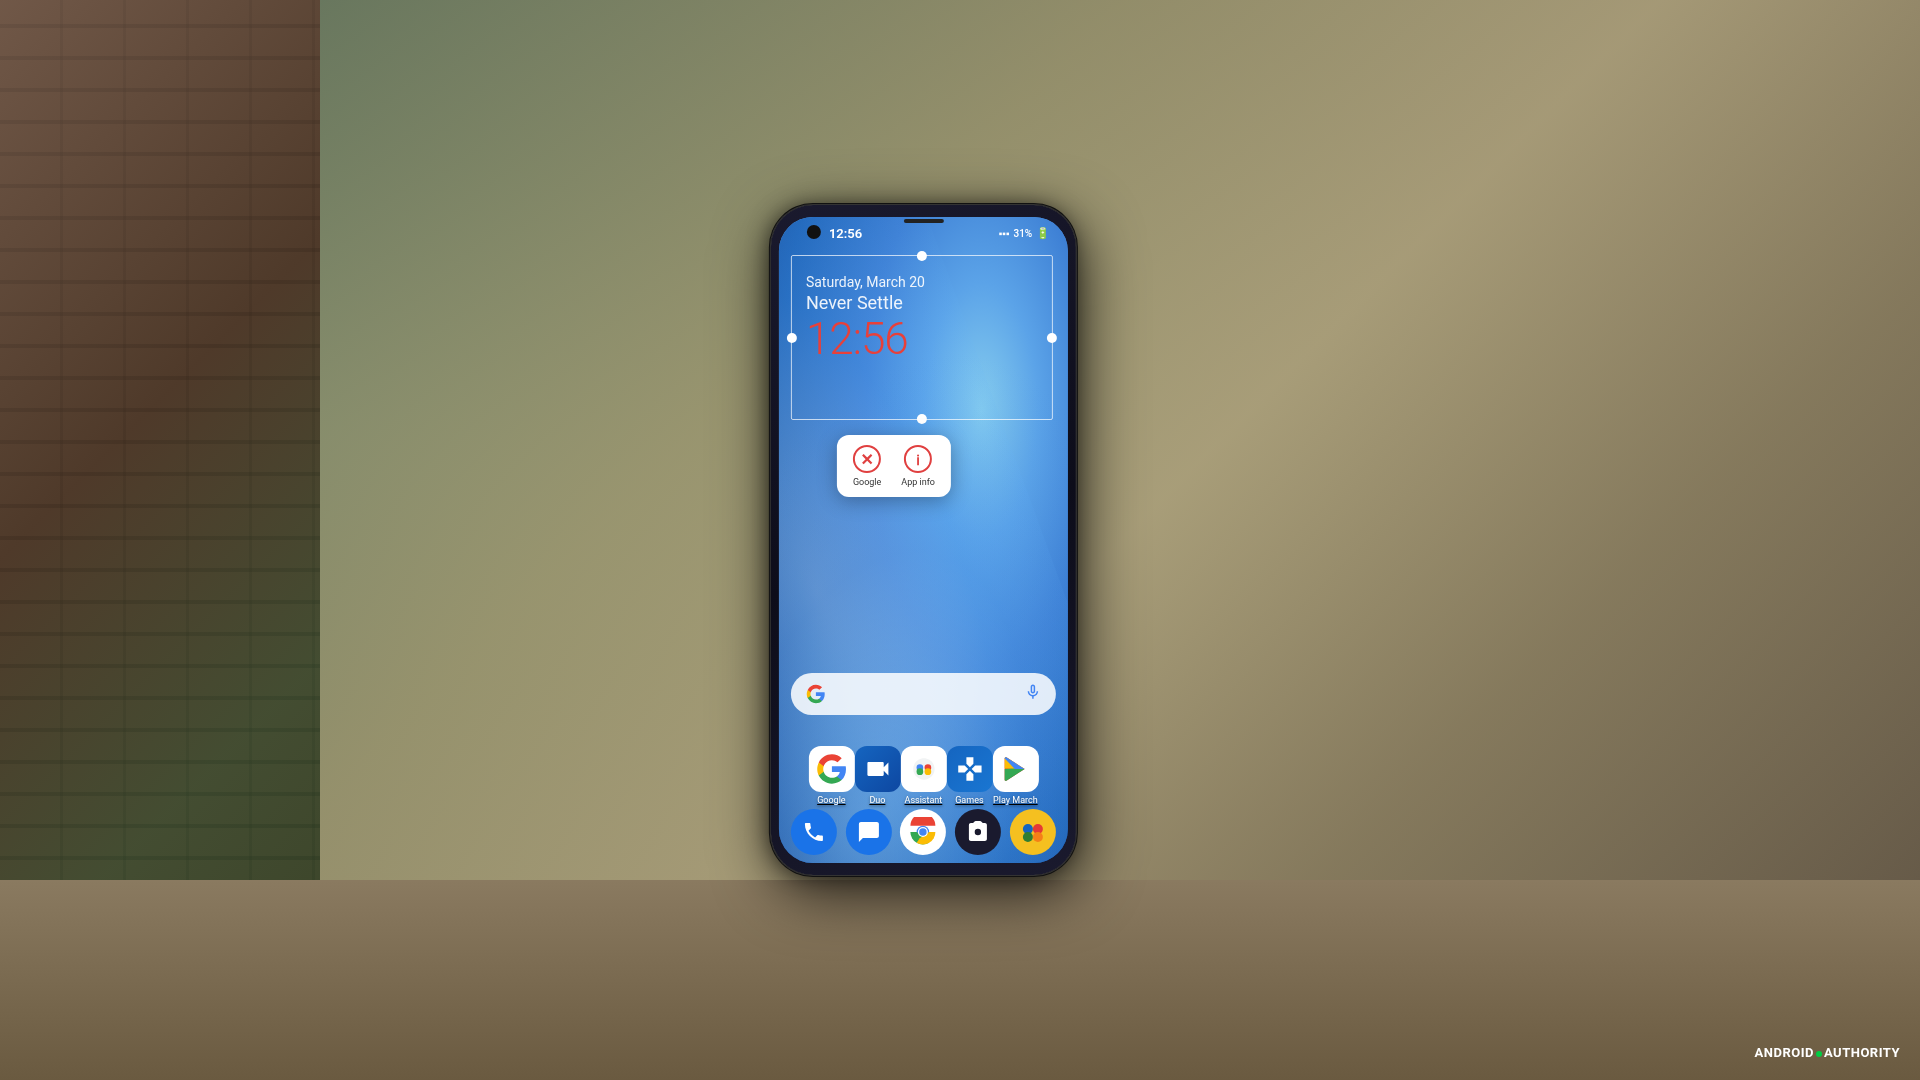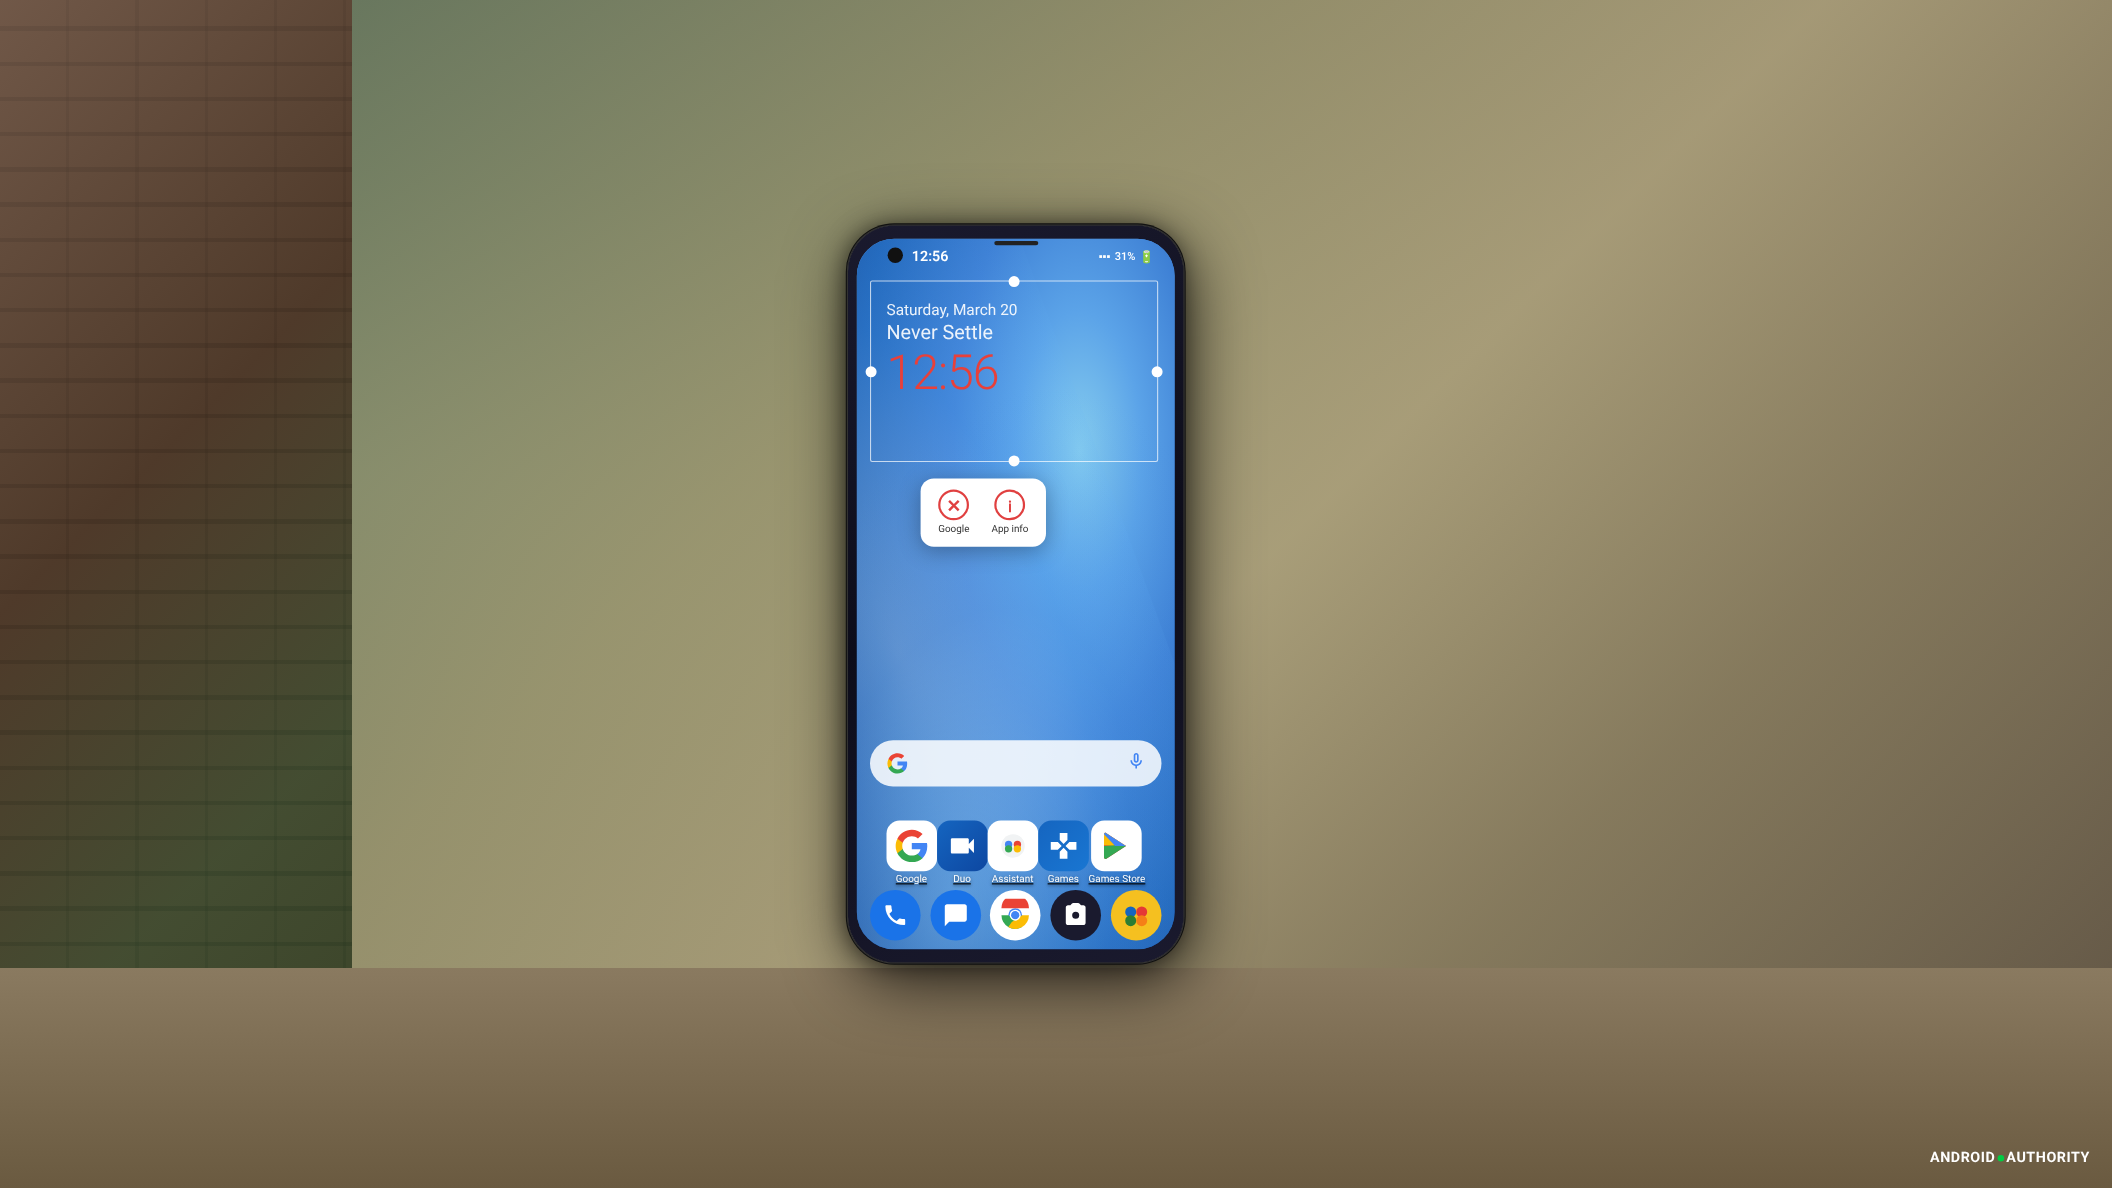--- a/index.html
+++ b/index.html
@@ -564,21 +564,21 @@
         <div class="app-icon-wrapper">
           <div class="app-icon playstore-icon">
             <svg width="30" height="30" viewBox="0 0 24 24">
               <path d="M3 20.5v-17c0-.83 1.01-1.3 1.7-.78L19 12 4.7 21.28C4.01 21.8 3 21.33 3 20.5z" fill="#ea4335"></path>
               <path d="M3 3.5l8.11 8.5L3 20.5V3.5z" fill="#fbbc05" opacity="0"></path>
               <path d="M3 3.5v8l8.11.5L19 12 4.7 2.72C4.01 2.2 3 2.67 3 3.5z" fill="#fbbc05"></path>
               <path d="M3 12v8.5c0 .83 1.01 1.3 1.7.78L19 12l-7.89-.5L3 12z" fill="#34a853"></path>
               <path d="M19 12L4.7 2.72C4.01 2.2 3 2.67 3 3.5L11.11 12 19 12z" fill="#4285f4"></path>
             </svg>
           </div>
-          <span class="app-label">Games Store</span>
+          <span class="app-label">Play March</span>
         </div>
 
       </div>
 
       <div class="bottom-dock">
 
         <div class="dock-icon" style="background: #1a73e8;">
           <svg width="24" height="24" viewBox="0 0 24 24" fill="white">
             <path d="M6.62 10.79c1.44 2.83 3.76 5.14 6.59 6.59l2.2-2.2c.27-.27.67-.36 1.02-.24 1.12.37 2.33.57 3.57.57.55 0 1 .45 1 1V20c0 .55-.45 1-1 1-9.39 0-17-7.61-17-17 0-.55.45-1 1-1h3.5c.55 0 1 .45 1 1 0 1.25.2 2.45.57 3.57.11.35.03.74-.25 1.02l-2.2 2.2z"></path>
           </svg>

